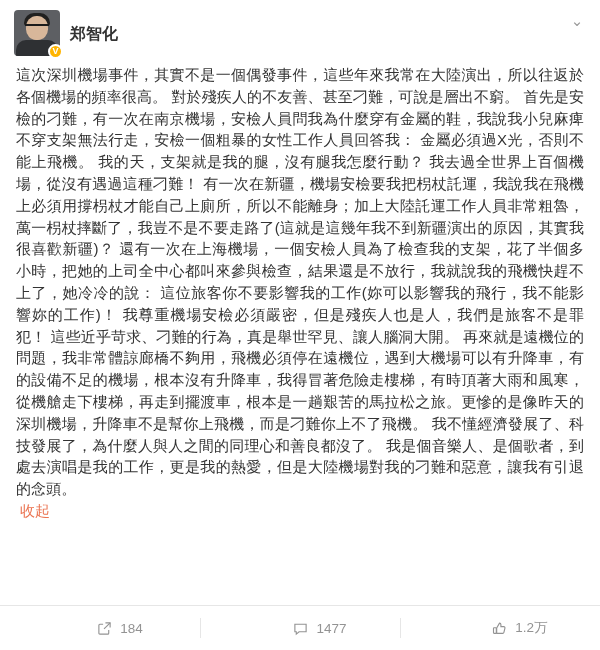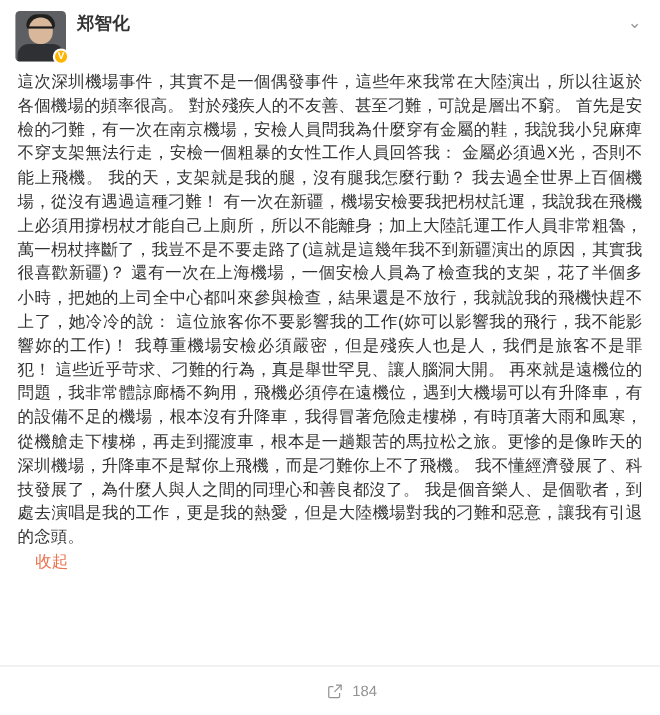--- a/index.html
+++ b/index.html
@@ -100,20 +100,21 @@
     text-align: center;
     font-weight: bold;
   }
   .meta {
     display: flex;
     flex-direction: column;
     justify-content: flex-start;
     padding-top: 1px;
     flex: 1 1 auto;
     min-width: 0;
+    margin-top: 12px;
   }
   .username {
     font-size: 16px;
     color: #333;
     font-weight: bold;
     line-height: 22px;
     margin-bottom: 4px;
   }
   .subline {
     font-size: 13px;
@@ -145,21 +146,21 @@
     letter-spacing: 0.1px;
   }
   .content p {
     margin: 0;
     text-align: justify;
     word-break: break-all;
   }
   .collapse-link {
     color: #eb7350;
     cursor: pointer;
-    margin-left: 16px;
+    margin-left: 4px;
   }
   .actions {
     border-top: 1px solid #e6e6e6;
     height: 44px;
     display: flex;
     align-items: center;
     background: #fff;
   }
   .action {
     flex: 1 1 33.33%;
@@ -230,15 +231,32 @@
     <div class="action">
       <span>
         <svg width="15" height="15" viewBox="0 0 16 16" fill="none" stroke="#939393" stroke-width="1.2">
           <path d="M9 2h5v5"></path>
           <path d="M14 2L7.5 8.5"></path>
           <path d="M12.5 9.5V13a1 1 0 0 1-1 1H3a1 1 0 0 1-1-1V4.5a1 1 0 0 1 1-1h3.5"></path>
         </svg>
       </span>
       <span>184</span>
     </div>
+    <div class="action">
+      <span>
+        <svg width="15" height="15" viewBox="0 0 16 16" fill="none" stroke="#939393" stroke-width="1.2">
+          <path d="M2 3.5h12v8H6.5L3.5 14v-2.5H2z"></path>
+        </svg>
+      </span>
+      <span>1477</span>
+    </div>
+    <div class="action">
+      <span>
+        <svg width="15" height="15" viewBox="0 0 16 16" fill="none" stroke="#939393" stroke-width="1.2">
+          <path d="M5 7.5l3-5.2c.9 0 1.5.7 1.5 1.6V6h3.1c.8 0 1.4.8 1.2 1.6l-1.1 4.6c-.15.6-.7 1.05-1.3 1.05H5z"></path>
+          <rect x="1.6" y="7.2" width="3" height="6" rx="0.6"></rect>
+        </svg>
+      </span>
+      <span>1.2万</span>
+    </div>
   </div>
 
 </div>
 
 </body></html>

